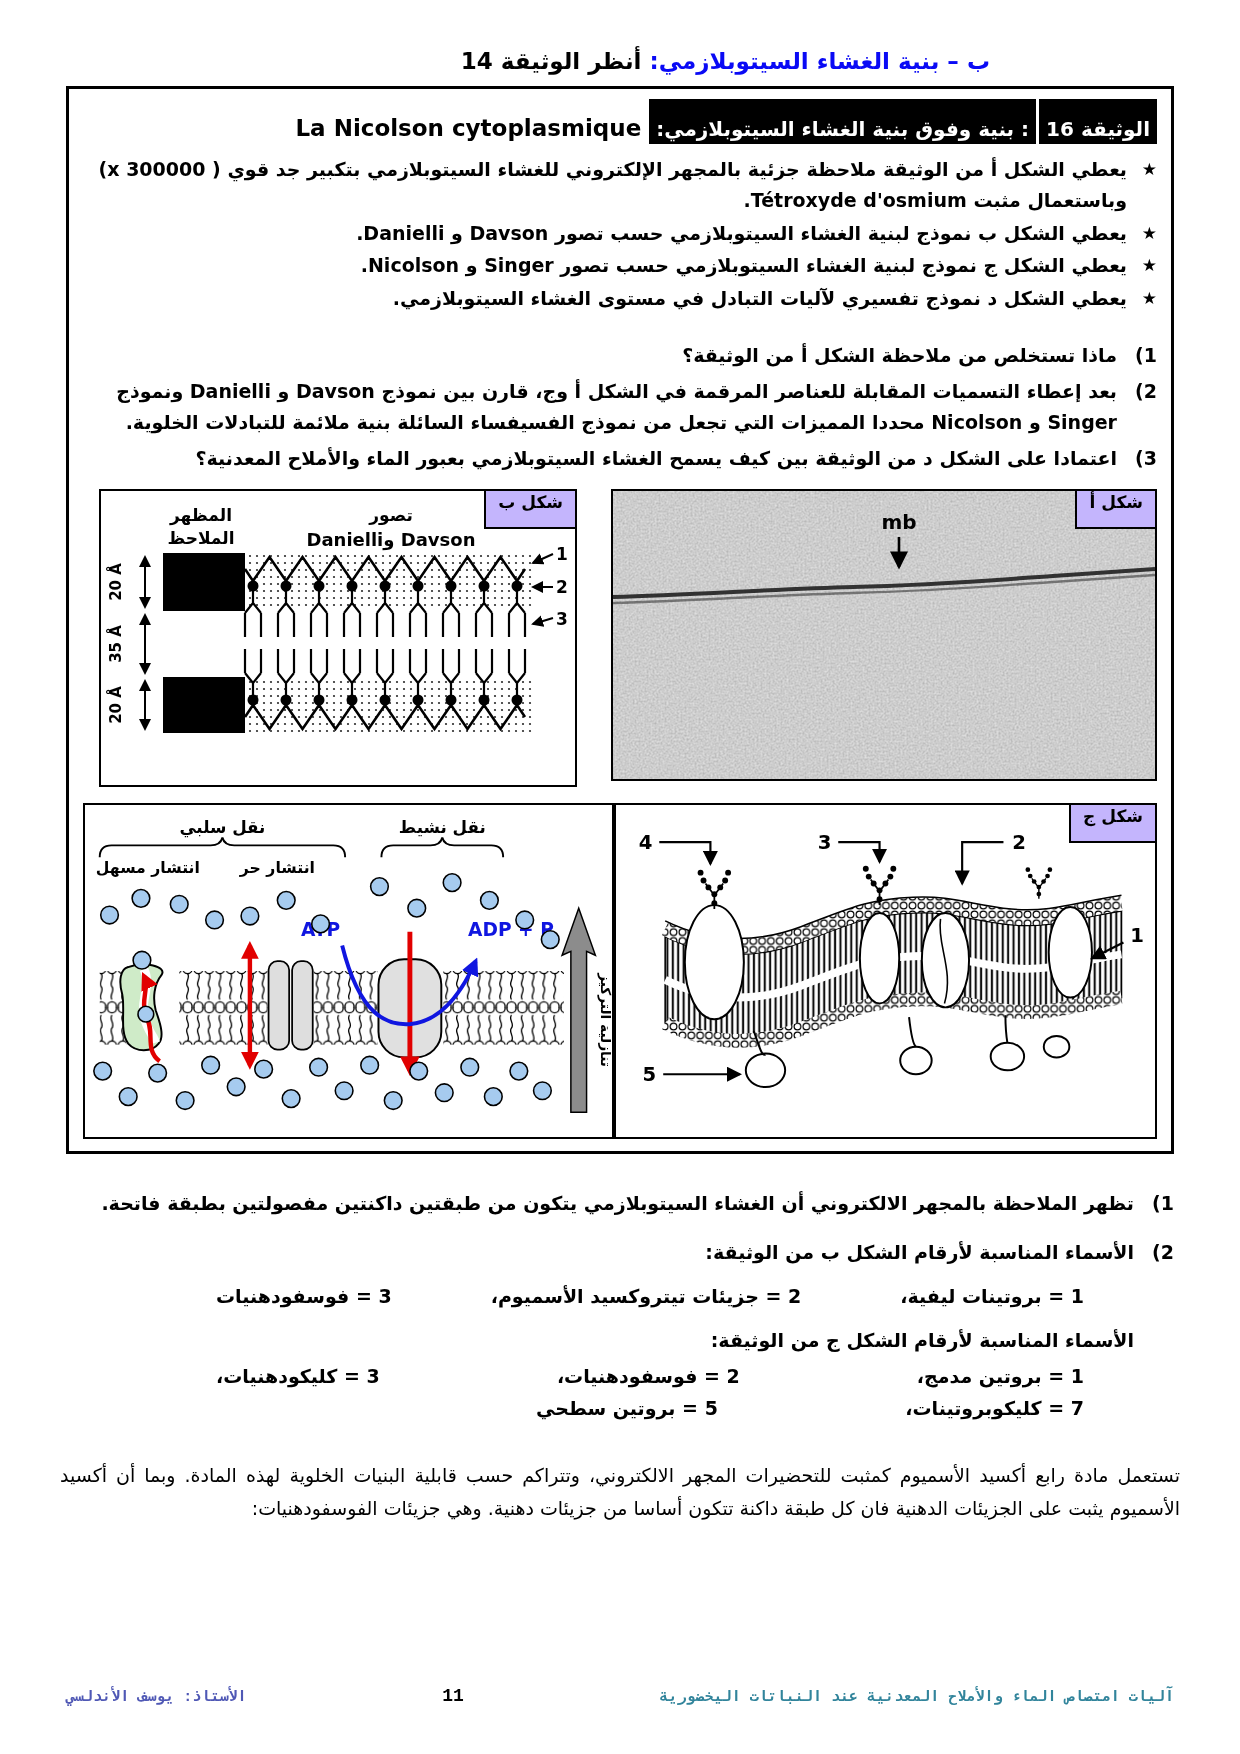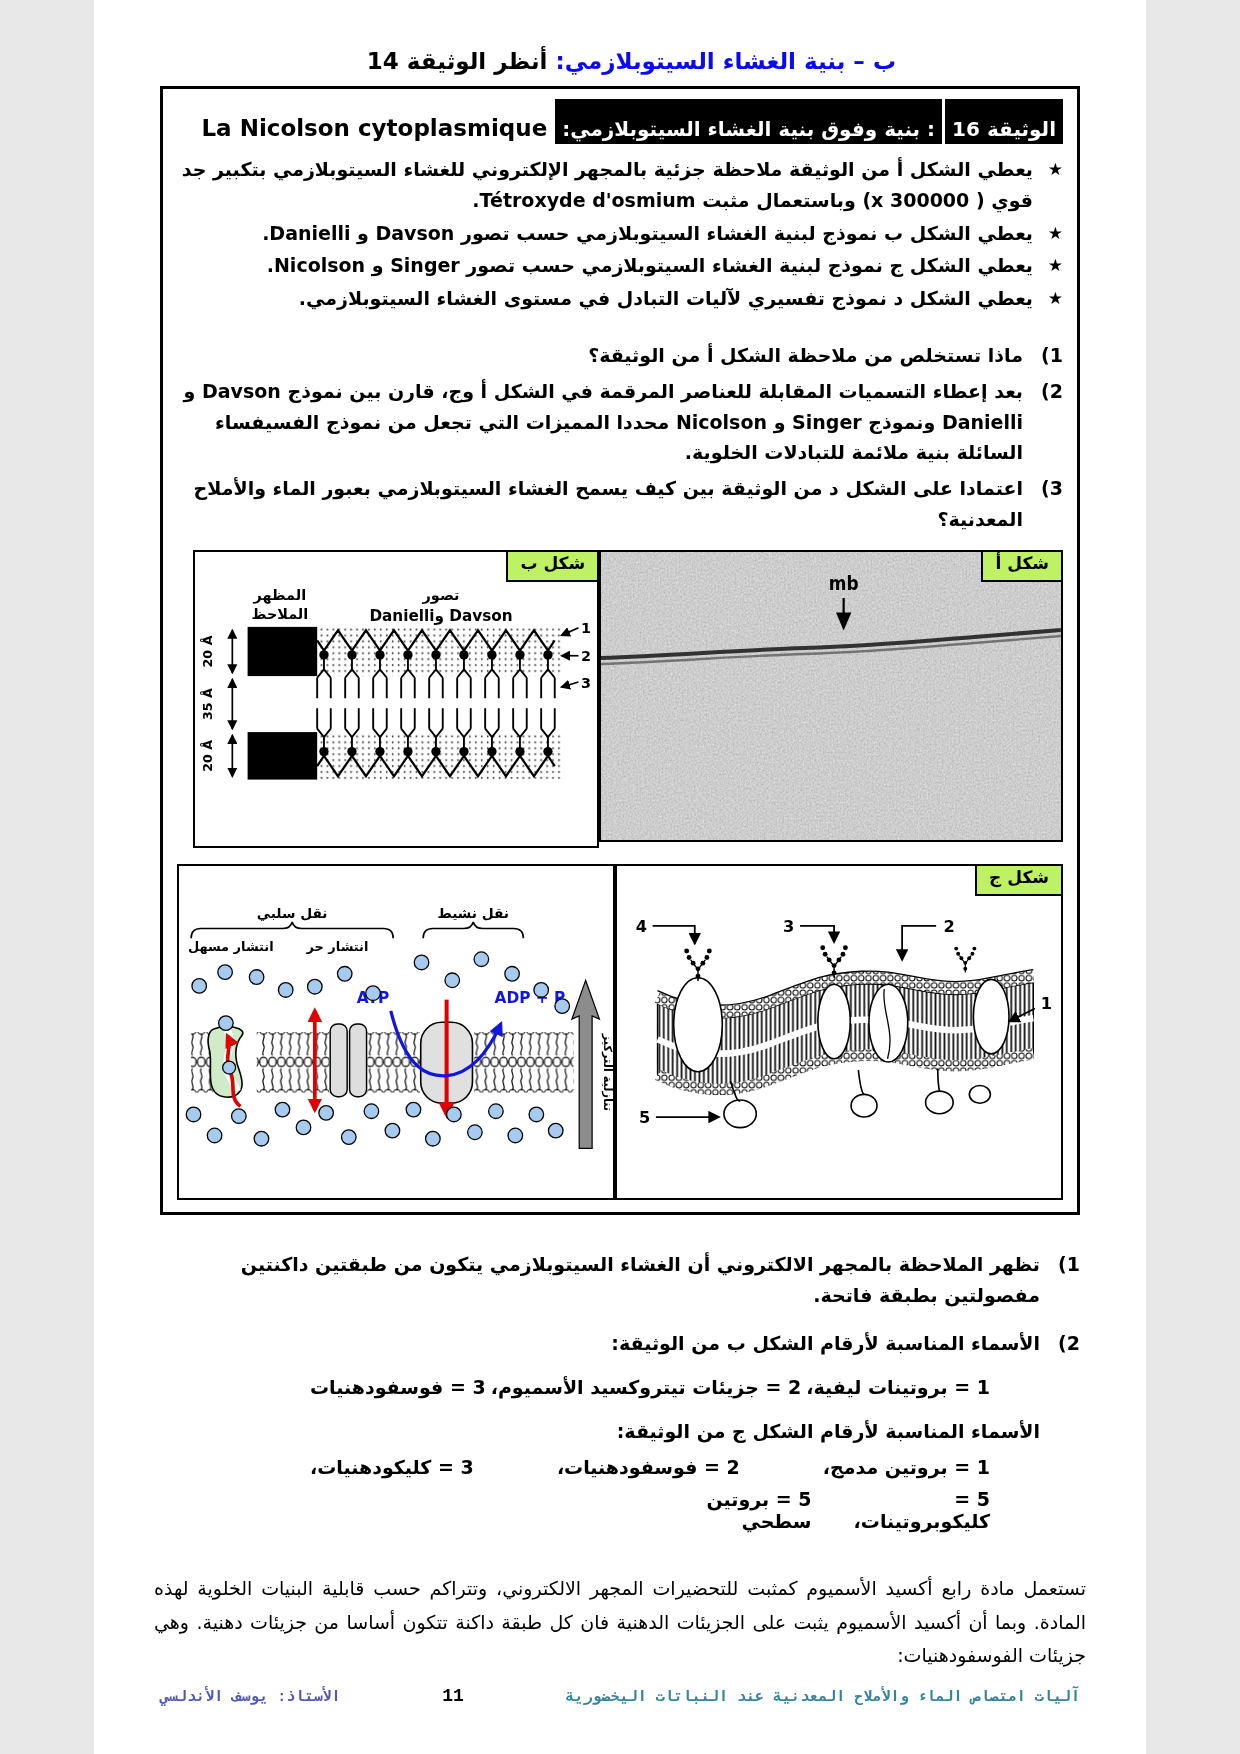--- a/index.html
+++ b/index.html
@@ -1,17 +1,17 @@
 <!DOCTYPE html>
 <html><head>
 <meta charset="utf-8">
 <style>
   * { margin:0; padding:0; box-sizing:border-box; }
   body { background:#e8e8e8; font-family:"DejaVu Sans","Liberation Sans",sans-serif; }
-  .page { position:relative; width:1052px; height:1754px; background:#ffffff; overflow:hidden;
+  .page { position:relative; width:1240px; height:1754px; background:#ffffff; overflow:hidden;
           margin:0 auto; color:#000; }
 
   .main-title { direction:rtl; text-align:right; padding:48px 250px 12px 0;
                 font-size:23px; font-weight:bold; }
   .main-title .blue { color:#0a0af5; }
 
   .doc-box { margin:0 66px; border:3px solid #000; padding:10px 14px 12px 14px; direction:rtl; }
 
   .doc-header { text-align:right; font-weight:bold; font-size:20px; margin-bottom:10px; }
   .chip { background:#000; color:#fff; padding:18px 7px 3px 7px; display:inline-block; }
@@ -23,22 +23,22 @@
             margin-bottom:2px; text-align:right; }
   .star { width:30px; flex:0 0 30px; font-size:17px; padding-top:2px; }
 
   .questions { margin-top:26px; }
   .q { display:flex; direction:rtl; font-size:19px; font-weight:bold; line-height:1.6;
        margin-bottom:6px; text-align:right; }
   .qnum { width:40px; flex:0 0 40px; }
 
   .figrow { direction:ltr; display:flex; justify-content:space-between; margin-top:16px; }
   .figbox { position:relative; border:2px solid #000; background:#fff; }
-  .fig-label { position:absolute; top:-2px; right:-2px; background:#bef264; border:2px solid #000;
-               padding:1px 12px 7px 12px; font-size:17px; font-weight:bold; direction:rtl; z-index:5; }
+  .fig-label { position:absolute; top:-2px; right:-2px; background:#c4b5fd; border:2px solid #000;
+               padding:1px 12px 15px 12px; font-size:17px; font-weight:bold; direction:rtl; z-index:5; }
   .figB { width:478px; height:298px; margin-left:16px; }
   .figA { width:546px; height:292px; }
   .figD { width:540px; height:336px; }
   .figC { width:552px; height:336px; }
   .figbox svg { display:block; width:100%; height:100%; }
 
   .answers { margin:34px 66px 0 66px; direction:rtl; font-size:19px; font-weight:bold; }
   .aline { display:flex; direction:rtl; text-align:right; line-height:1.6; margin-bottom:4px; }
   .anum { width:40px; flex:0 0 40px; }
   .arow { display:flex; direction:rtl; justify-content:space-between;
@@ -383,21 +383,21 @@
       <span>2 = جزيئات تيتروكسيد الأسميوم،</span>
       <span>3 = فوسفودهنيات</span>
     </div>
     <div class="aintro2">الأسماء المناسبة لأرقام الشكل ج من الوثيقة:</div>
     <div class="arow">
       <span>1 = بروتين مدمج،</span>
       <span>2 = فوسفودهنيات،</span>
       <span>3 = كليكودهنيات،</span>
     </div>
     <div class="arow arow2">
-      <span>5 = كليكوبروتينات،</span>
+      <span>7 = كليكوبروتينات،</span>
       <span>5  = بروتين سطحي</span>
     </div>
   </div>
 
   <div class="apara">تستعمل مادة رابع أكسيد الأسميوم كمثبت للتحضيرات المجهر الالكتروني، وتتراكم حسب قابلية البنيات الخلوية لهذه المادة. وبما أن أكسيد الأسميوم يثبت على الجزيئات الدهنية فان كل طبقة داكنة تتكون أساسا من جزيئات دهنية. وهي جزيئات الفوسفودهنيات:</div>
 
   <div class="footer">
     <span class="f-left">الأستاذ: يوسف الأندلسي</span>
     <span class="f-page">11</span>
     <span class="f-right">آليات امتصاص الماء والأملاح المعدنية عند النباتات اليخضورية</span>

